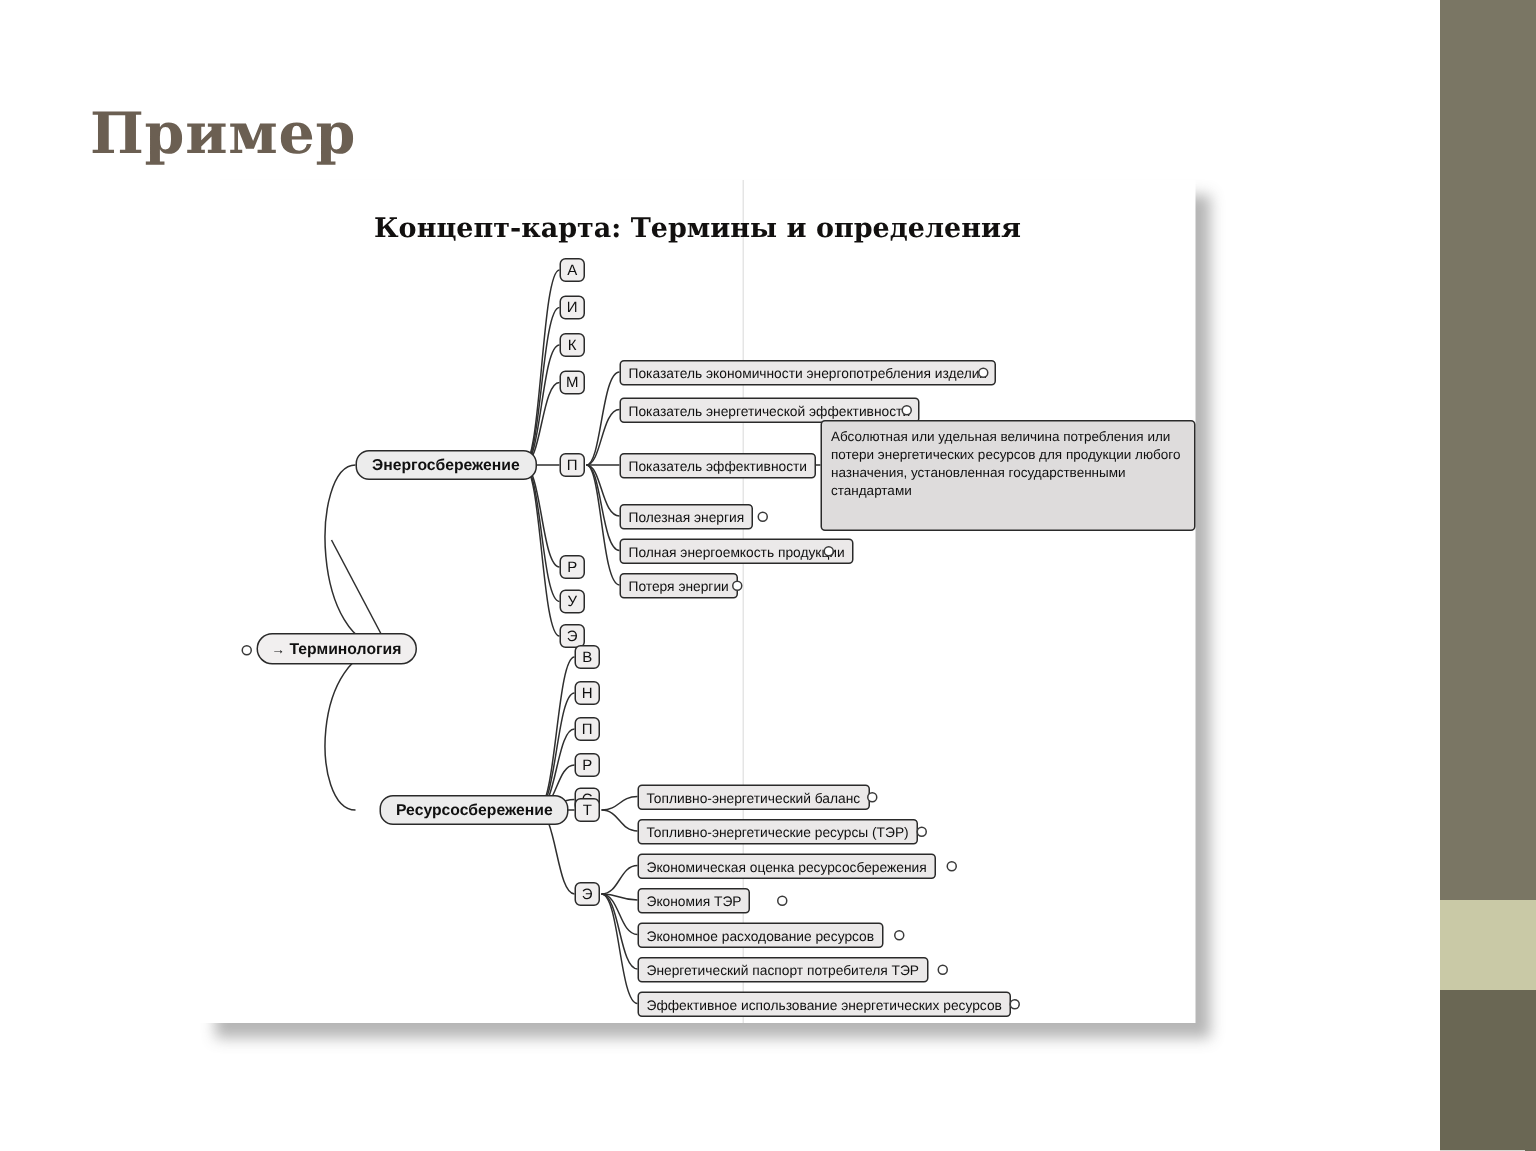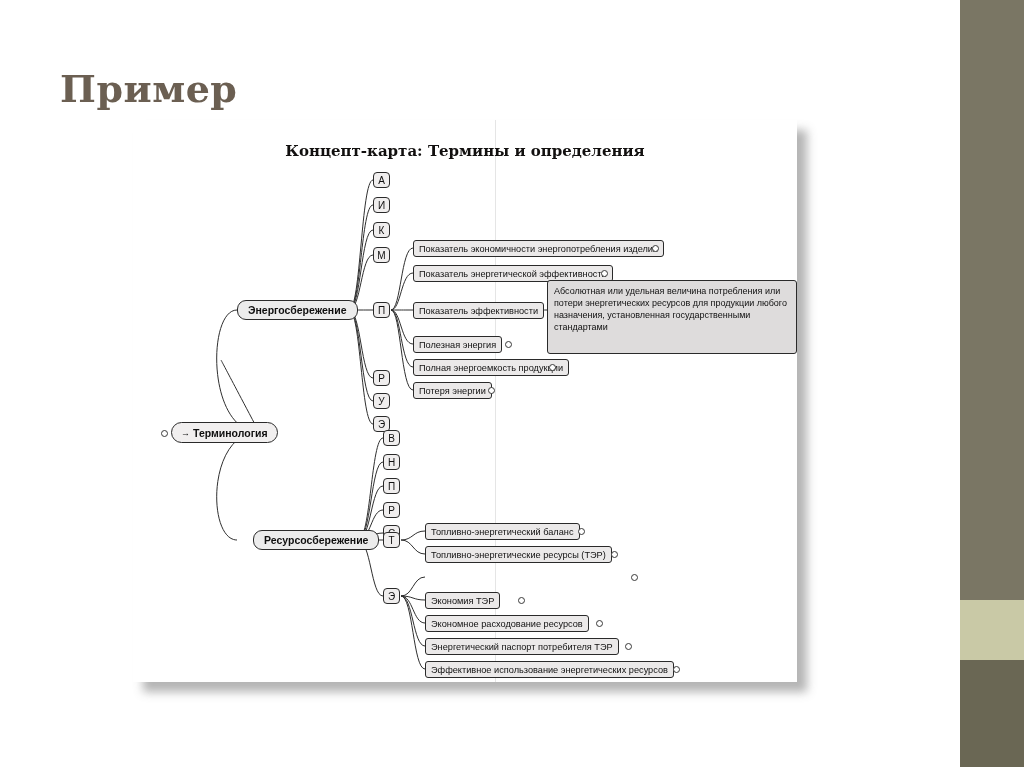--- a/index.html
+++ b/index.html
@@ -67,21 +67,21 @@
     height: 562px;
   }
   #map-heading {
     position: absolute;
     left: 0;
     top: 22px;
     width: 664px;
     text-align: center;
     font-family: "DejaVu Serif", serif;
     font-weight: bold;
-    font-size: 15px;
+    font-size: 18px;
     color: #12100f;
   }
   svg#wires {
     position: absolute;
     left: 0;
     top: 0;
     width: 664px;
     height: 562px;
   }
   .node {
@@ -265,20 +265,21 @@
     <div class="node letter" style="left:250px; top:405px;">С</div>
     <div class="node letter" style="left:250px; top:412px;">Т</div>
     <div class="node letter" style="left:250px; top:468px;">Э</div>
 
     <div class="node label" style="left:292px; top:403px;">Топливно-энергетический баланс</div>
     <div class="dot" style="left:445px; top:408px;"></div>
 
     <div class="node label" style="left:292px; top:426px;text-align:right;">Топливно-энергетические ресурсы (ТЭР)</div>
     <div class="dot" style="left:478px; top:431px;"></div>
 
+    <div class="node label" style="left:292px; top:449px;">Экономическая оценка ресурсосбережения</div>
     <div class="dot" style="left:498px; top:454px;"></div>
 
     <div class="node label" style="left:292px; top:472px;">Экономия ТЭР</div>
     <div class="dot" style="left:385px; top:477px;"></div>
 
     <div class="node label" style="left:292px; top:495px;">Экономное расходование ресурсов</div>
     <div class="dot" style="left:463px; top:500px;"></div>
 
     <div class="node label" style="left:292px; top:518px;">Энергетический паспорт потребителя ТЭР</div>
     <div class="dot" style="left:492px; top:523px;"></div>

